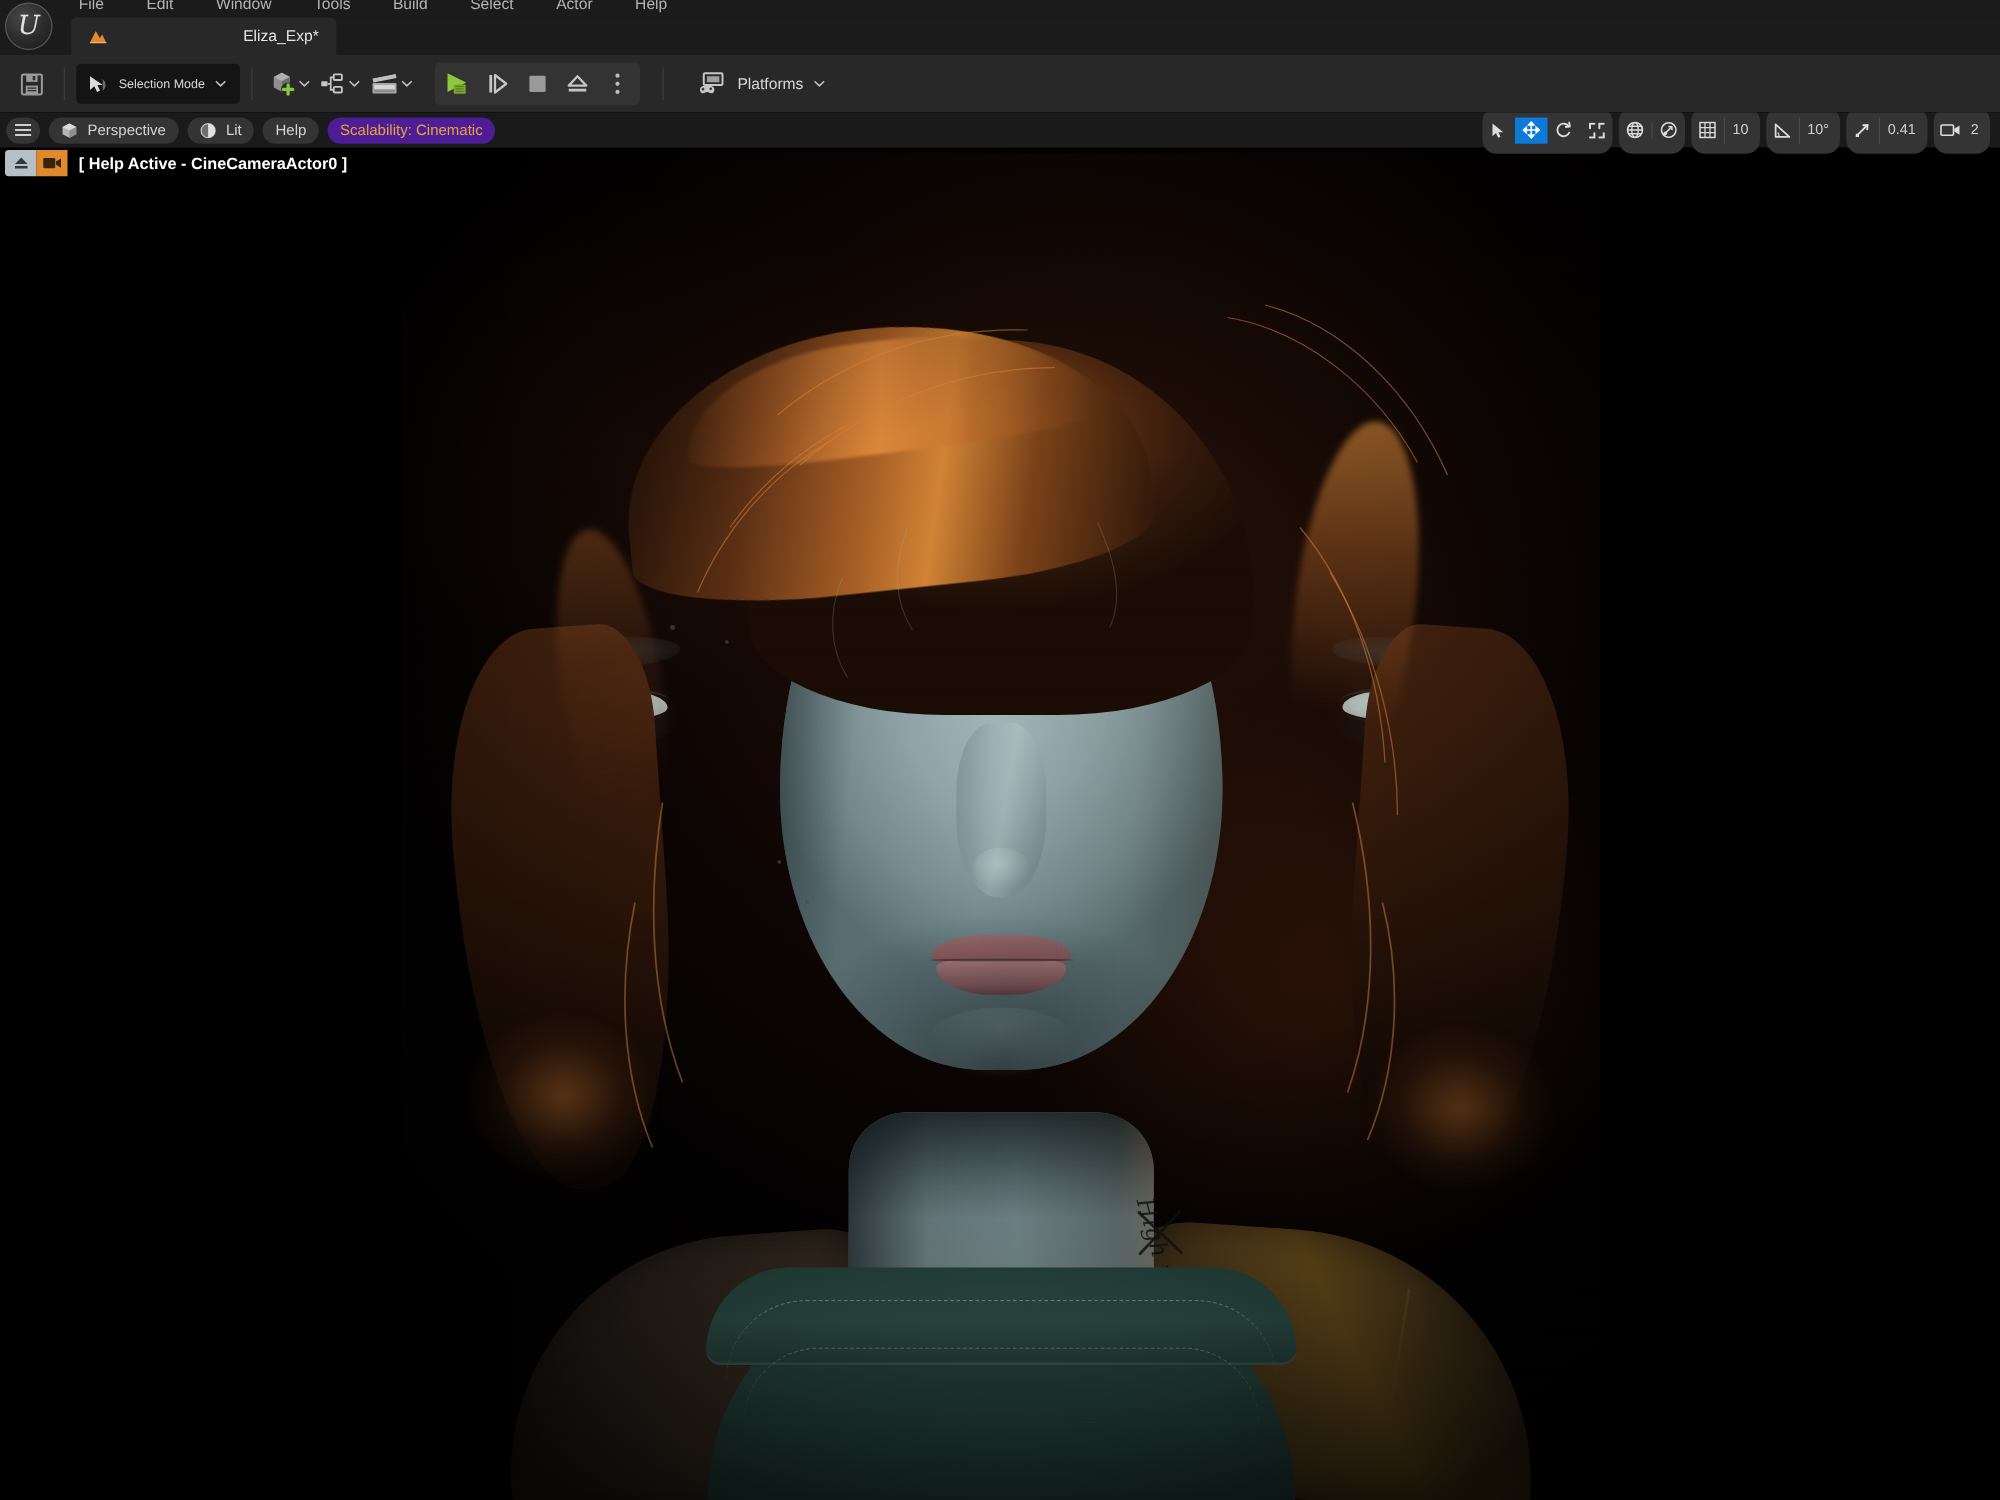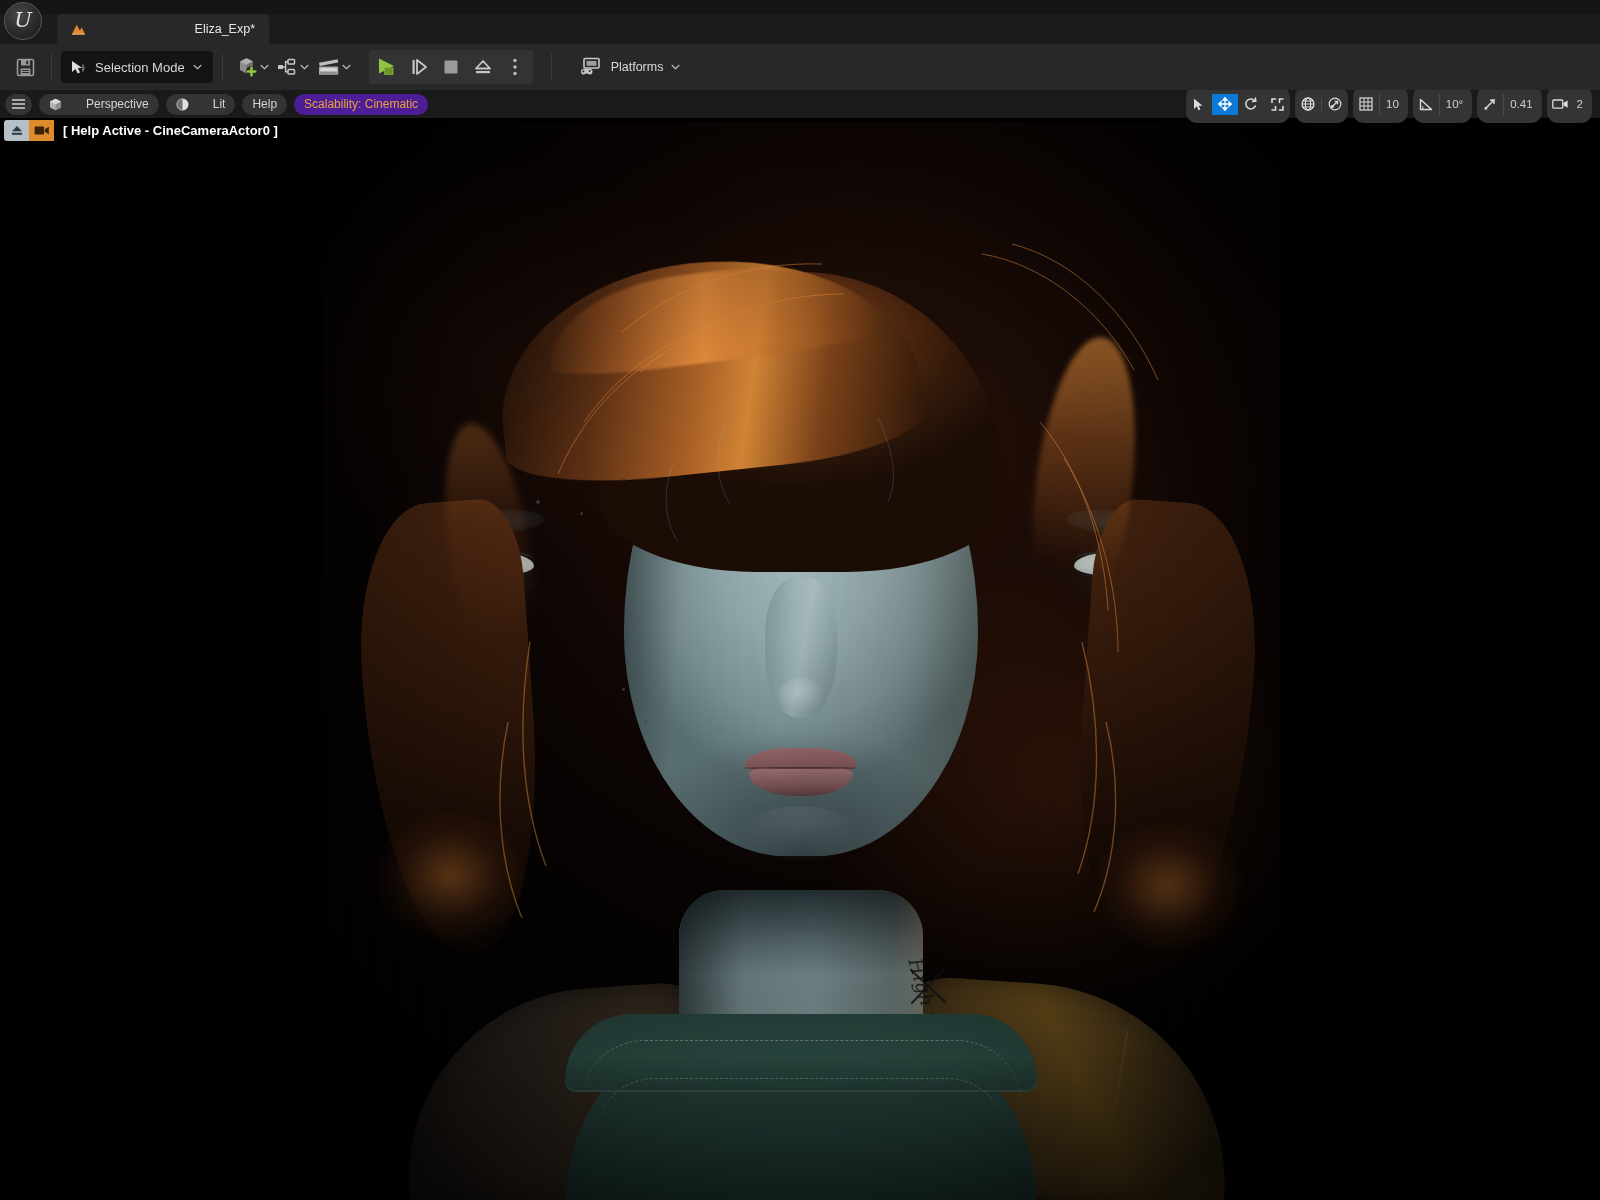--- a/index.html
+++ b/index.html
@@ -125,21 +125,21 @@
   .sel-mode {
     display: flex;
     align-items: center;
     gap: 8px;
     height: 32px;
     padding: 0 11px 0 9px;
     background: #141414;
     border-radius: 4px;
   }
   .sel-mode-label {
-    font-size: 13px;
+    font-size: 10px;
     color: #d8d8d8;
     white-space: nowrap;
   }
   .tb-btn {
     display: flex;
     align-items: center;
     gap: 1px;
     height: 34px;
     padding: 0 4px;
     border-radius: 3px;
@@ -206,21 +206,21 @@
   .vp-right {
     margin-left: auto;
     display: flex;
     align-items: center;
     gap: 5px;
     padding-right: 8px;
   }
   .pill {
     display: flex;
     align-items: center;
-    gap: 24px;
+    gap: 8px;
     height: 21px;
     padding: 0 10px;
     border-radius: 11px;
     background: #343434;
     font-size: 12px;
     color: #d4d4d4;
     white-space: nowrap;
   }
   .pill.hamburger { padding: 0 7px; }
   .pill.scalability {
@@ -703,20 +703,30 @@
     background-image:
       repeating-linear-gradient(0deg, rgba(255,255,255,0.09) 0 1px, rgba(0,0,0,0) 1px 2px),
       repeating-linear-gradient(90deg, rgba(255,255,255,0.06) 0 1px, rgba(0,0,0,0) 1px 3px);
   }
 </style>
 </head>
 <body>
 
 <div class="app">
 
+  <div class="menubar">
+    <span class="mitem">File</span>
+    <span class="mitem">Edit</span>
+    <span class="mitem">Window</span>
+    <span class="mitem">Tools</span>
+    <span class="mitem">Build</span>
+    <span class="mitem">Select</span>
+    <span class="mitem">Actor</span>
+    <span class="mitem">Help</span>
+  </div>
 
   <div class="ue-logo">
     <span class="glyph">U</span>
   </div>
 
   <div class="tabstrip">
     <div class="tab">
       <svg class="tab-icon" viewBox="0 0 16 15">
         <path d="M1 13 L6 3 L9.5 9 L11.5 6 L15 13 Z" fill="#e08a2e"></path>
         <path d="M1 13 L15 13" stroke="#f0b070" stroke-width="1.2"></path>

